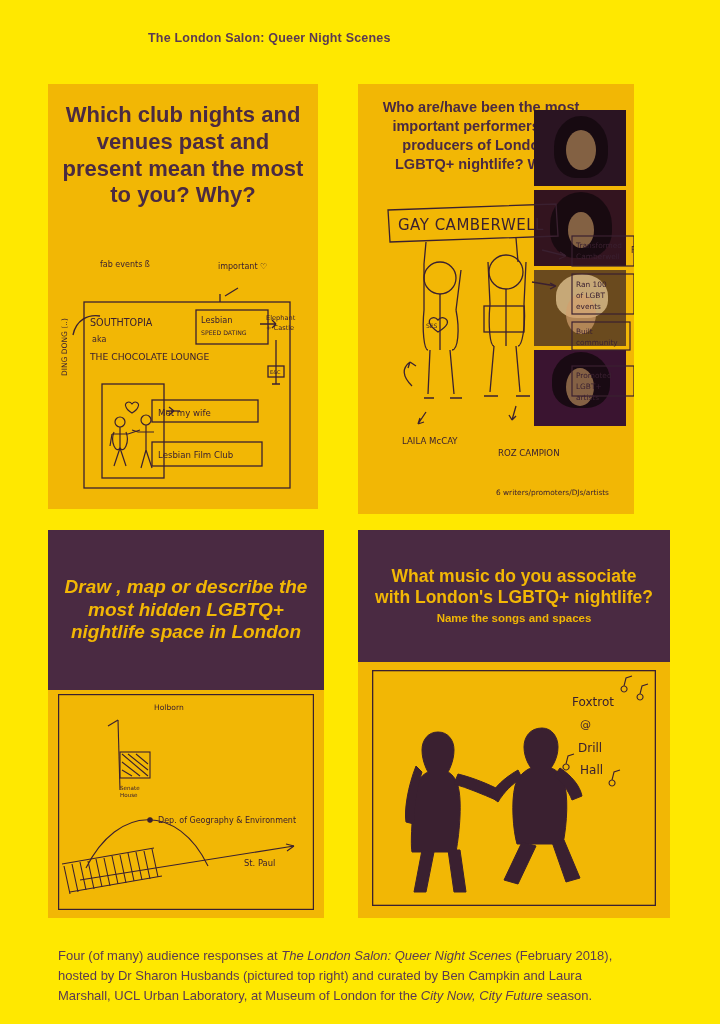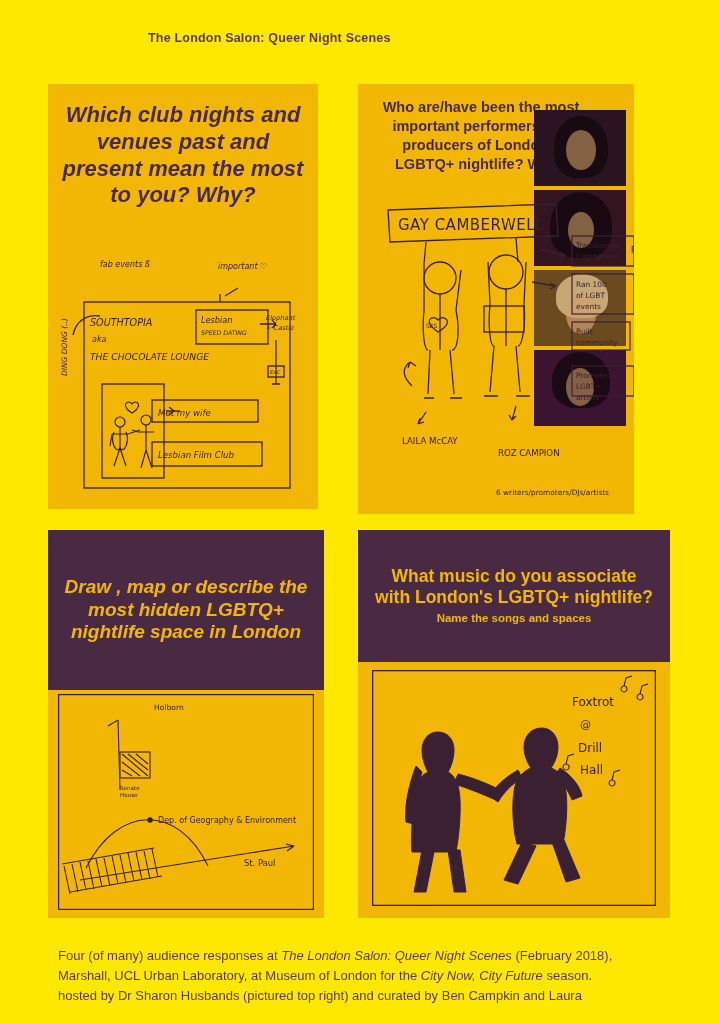--- a/index.html
+++ b/index.html
@@ -46,21 +46,21 @@
     background: #4A2A42;
     color: #F2B705;
   }
   .sub {
     font-size: 11.5px;
     font-weight: 700;
     margin-top: 5px;
   }
 
   
-  #card1 { left: 48px; top: 84px; width: 270px; height: 425px; font-style: italic; }
+  #card1 { left: 48px; top: 84px; width: 270px; height: 425px; }
   #card1 .prompt {
     position: absolute;
     left: 12px; top: 18px; width: 246px;
     font-size: 22px;
     line-height: 1.22;
   }
   .c1-draw {
     position: absolute;
     left: 22px; top: 196px; width: 232px; height: 220px;
   }
@@ -351,19 +351,19 @@
         <path d="M194 94 l 2 -8 l 6 -2 M194 94 a 3 3 0 1 0 0.1 0"></path>
         <path d="M240 110 l 2 -8 l 6 -2 M240 110 a 3 3 0 1 0 0.1 0"></path>
       </g>
     </svg>
   </div>
 
   <div class="footer">
     <span class="ln">
       <span>Four (of many) audience responses at </span><i>The London Salon: Queer Night Scenes</i><span> (February 2018),</span>
     </span>
+    <span class="ln">hosted by Dr Sharon Husbands (pictured top right) and curated by Ben Campkin and Laura</span>
     <span class="ln">
       <span>Marshall, UCL Urban Laboratory, at Museum of London for the </span><i>City Now, City Future</i><span> season.</span>
     </span>
-    <span class="ln">hosted by Dr Sharon Husbands (pictured top right) and curated by Ben Campkin and Laura</span>
   </div>
 
 </div>
 
 </body></html>

